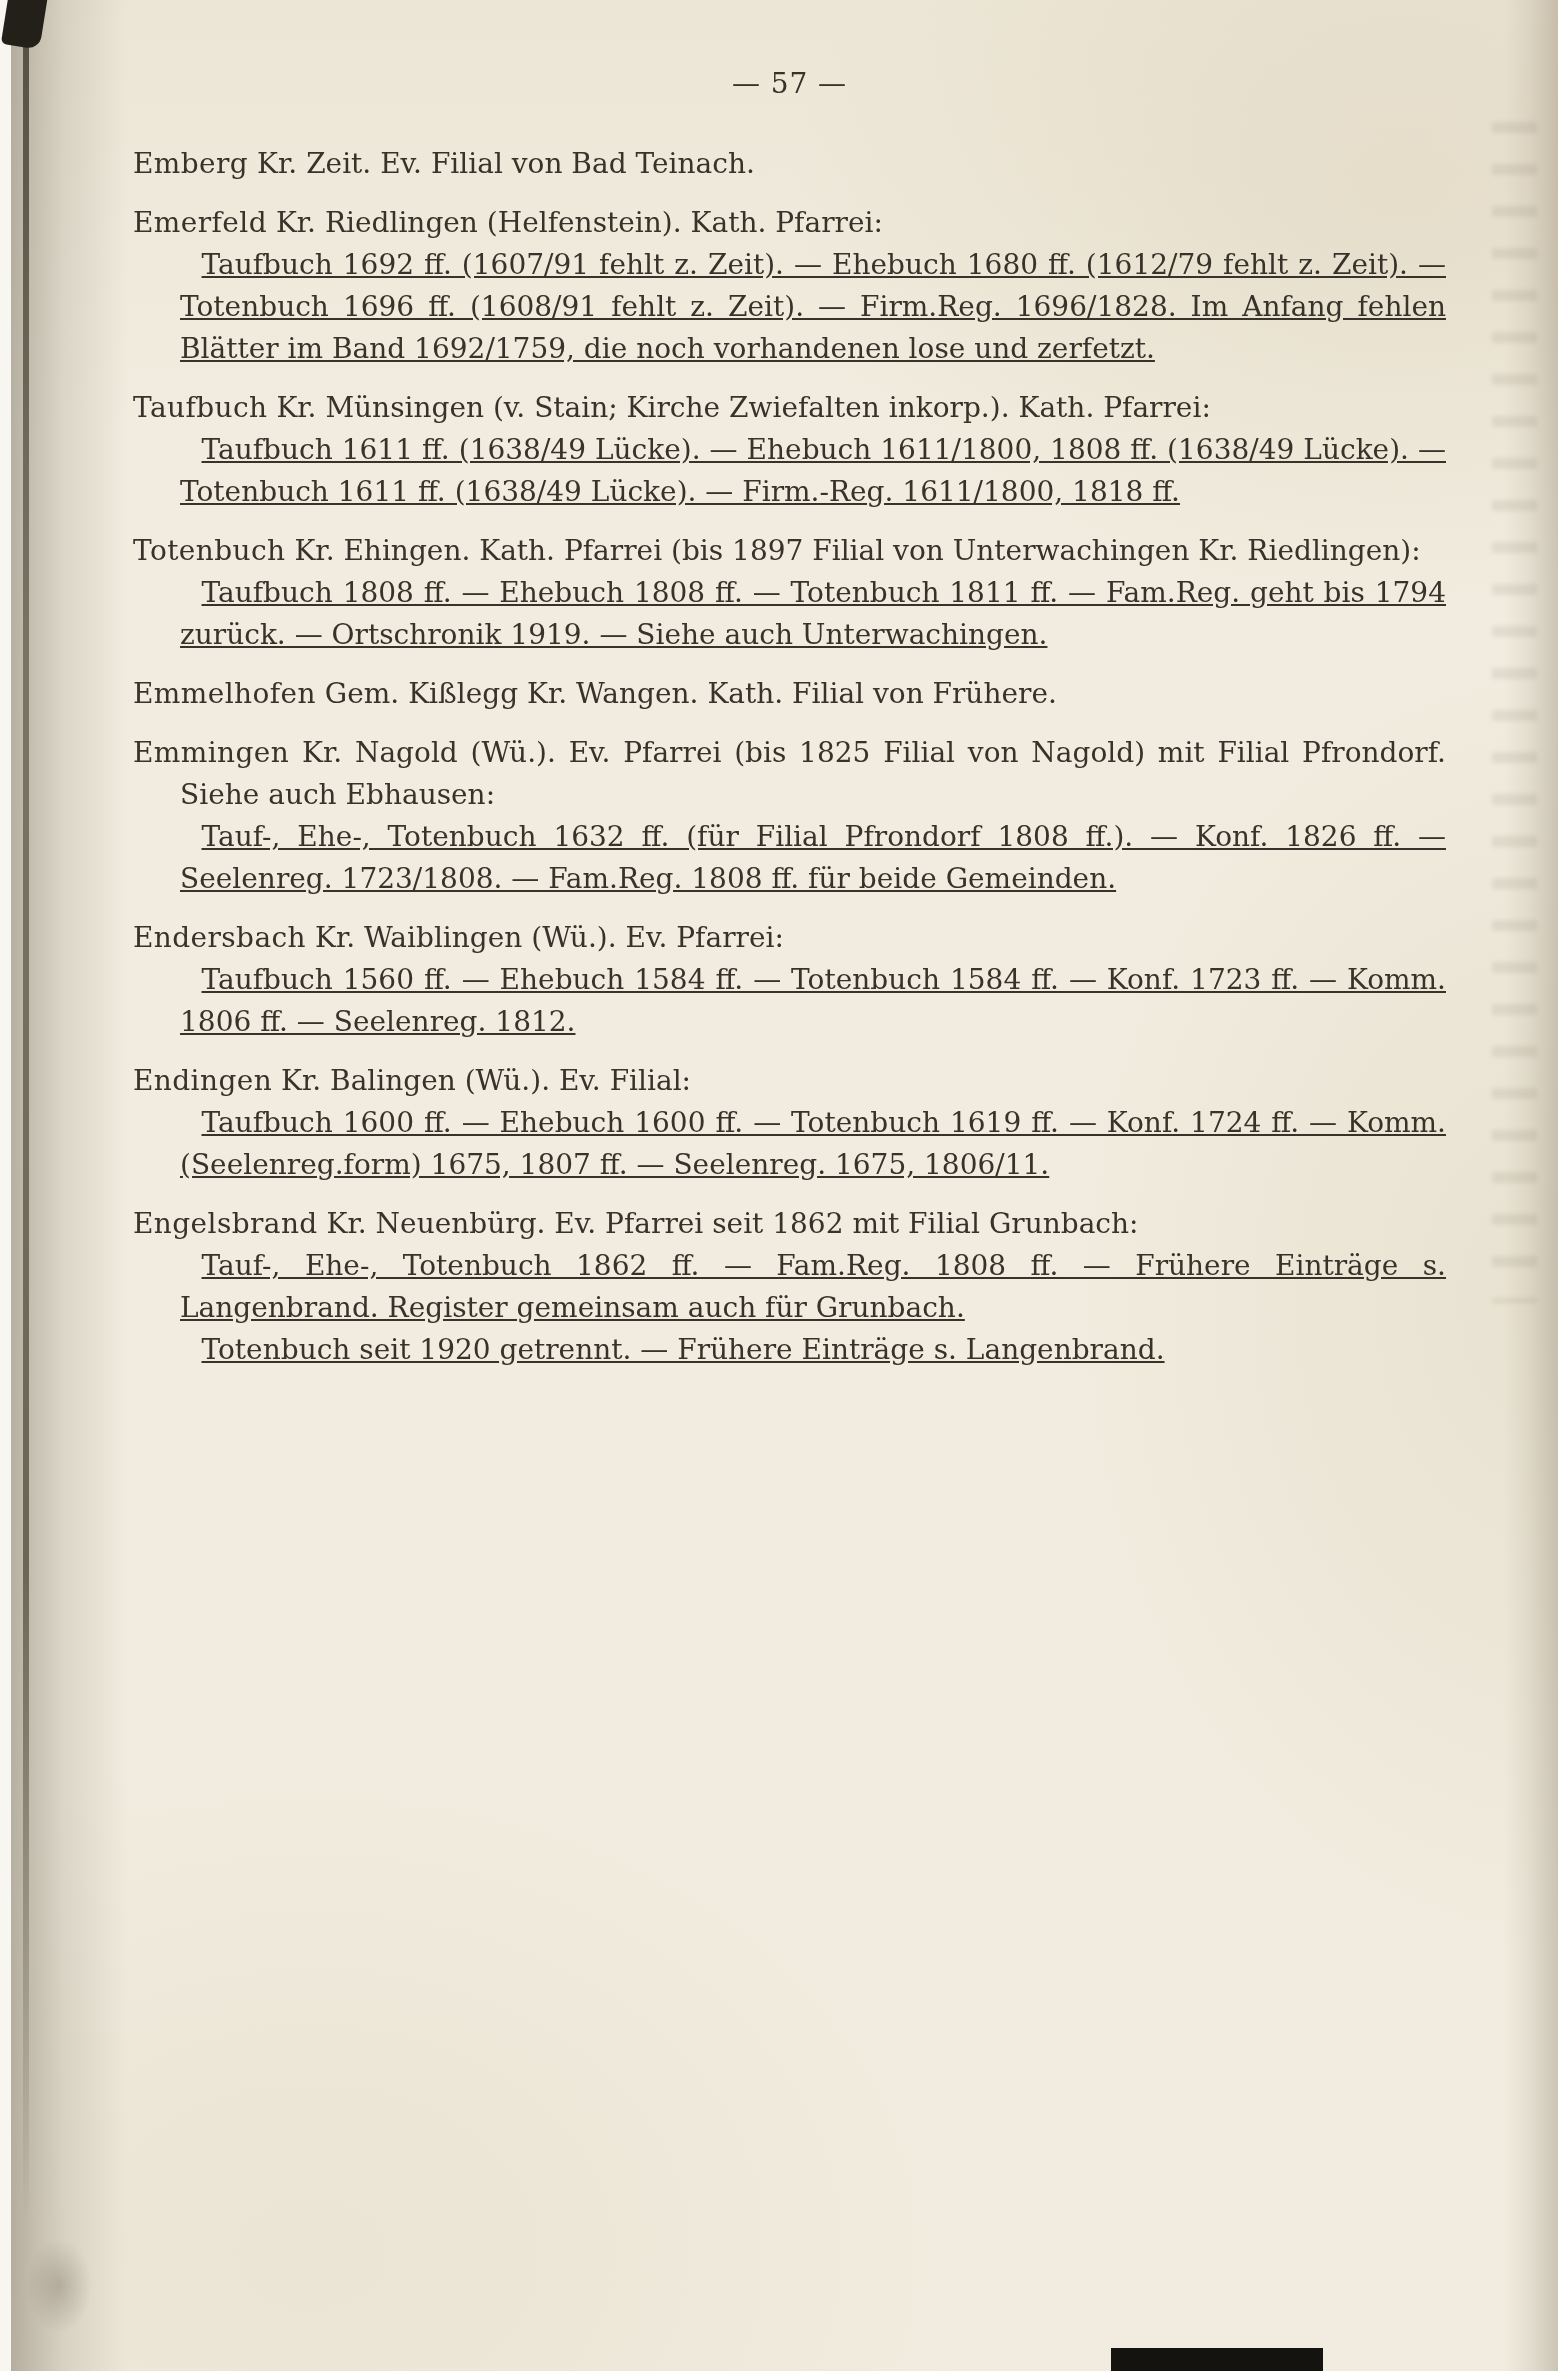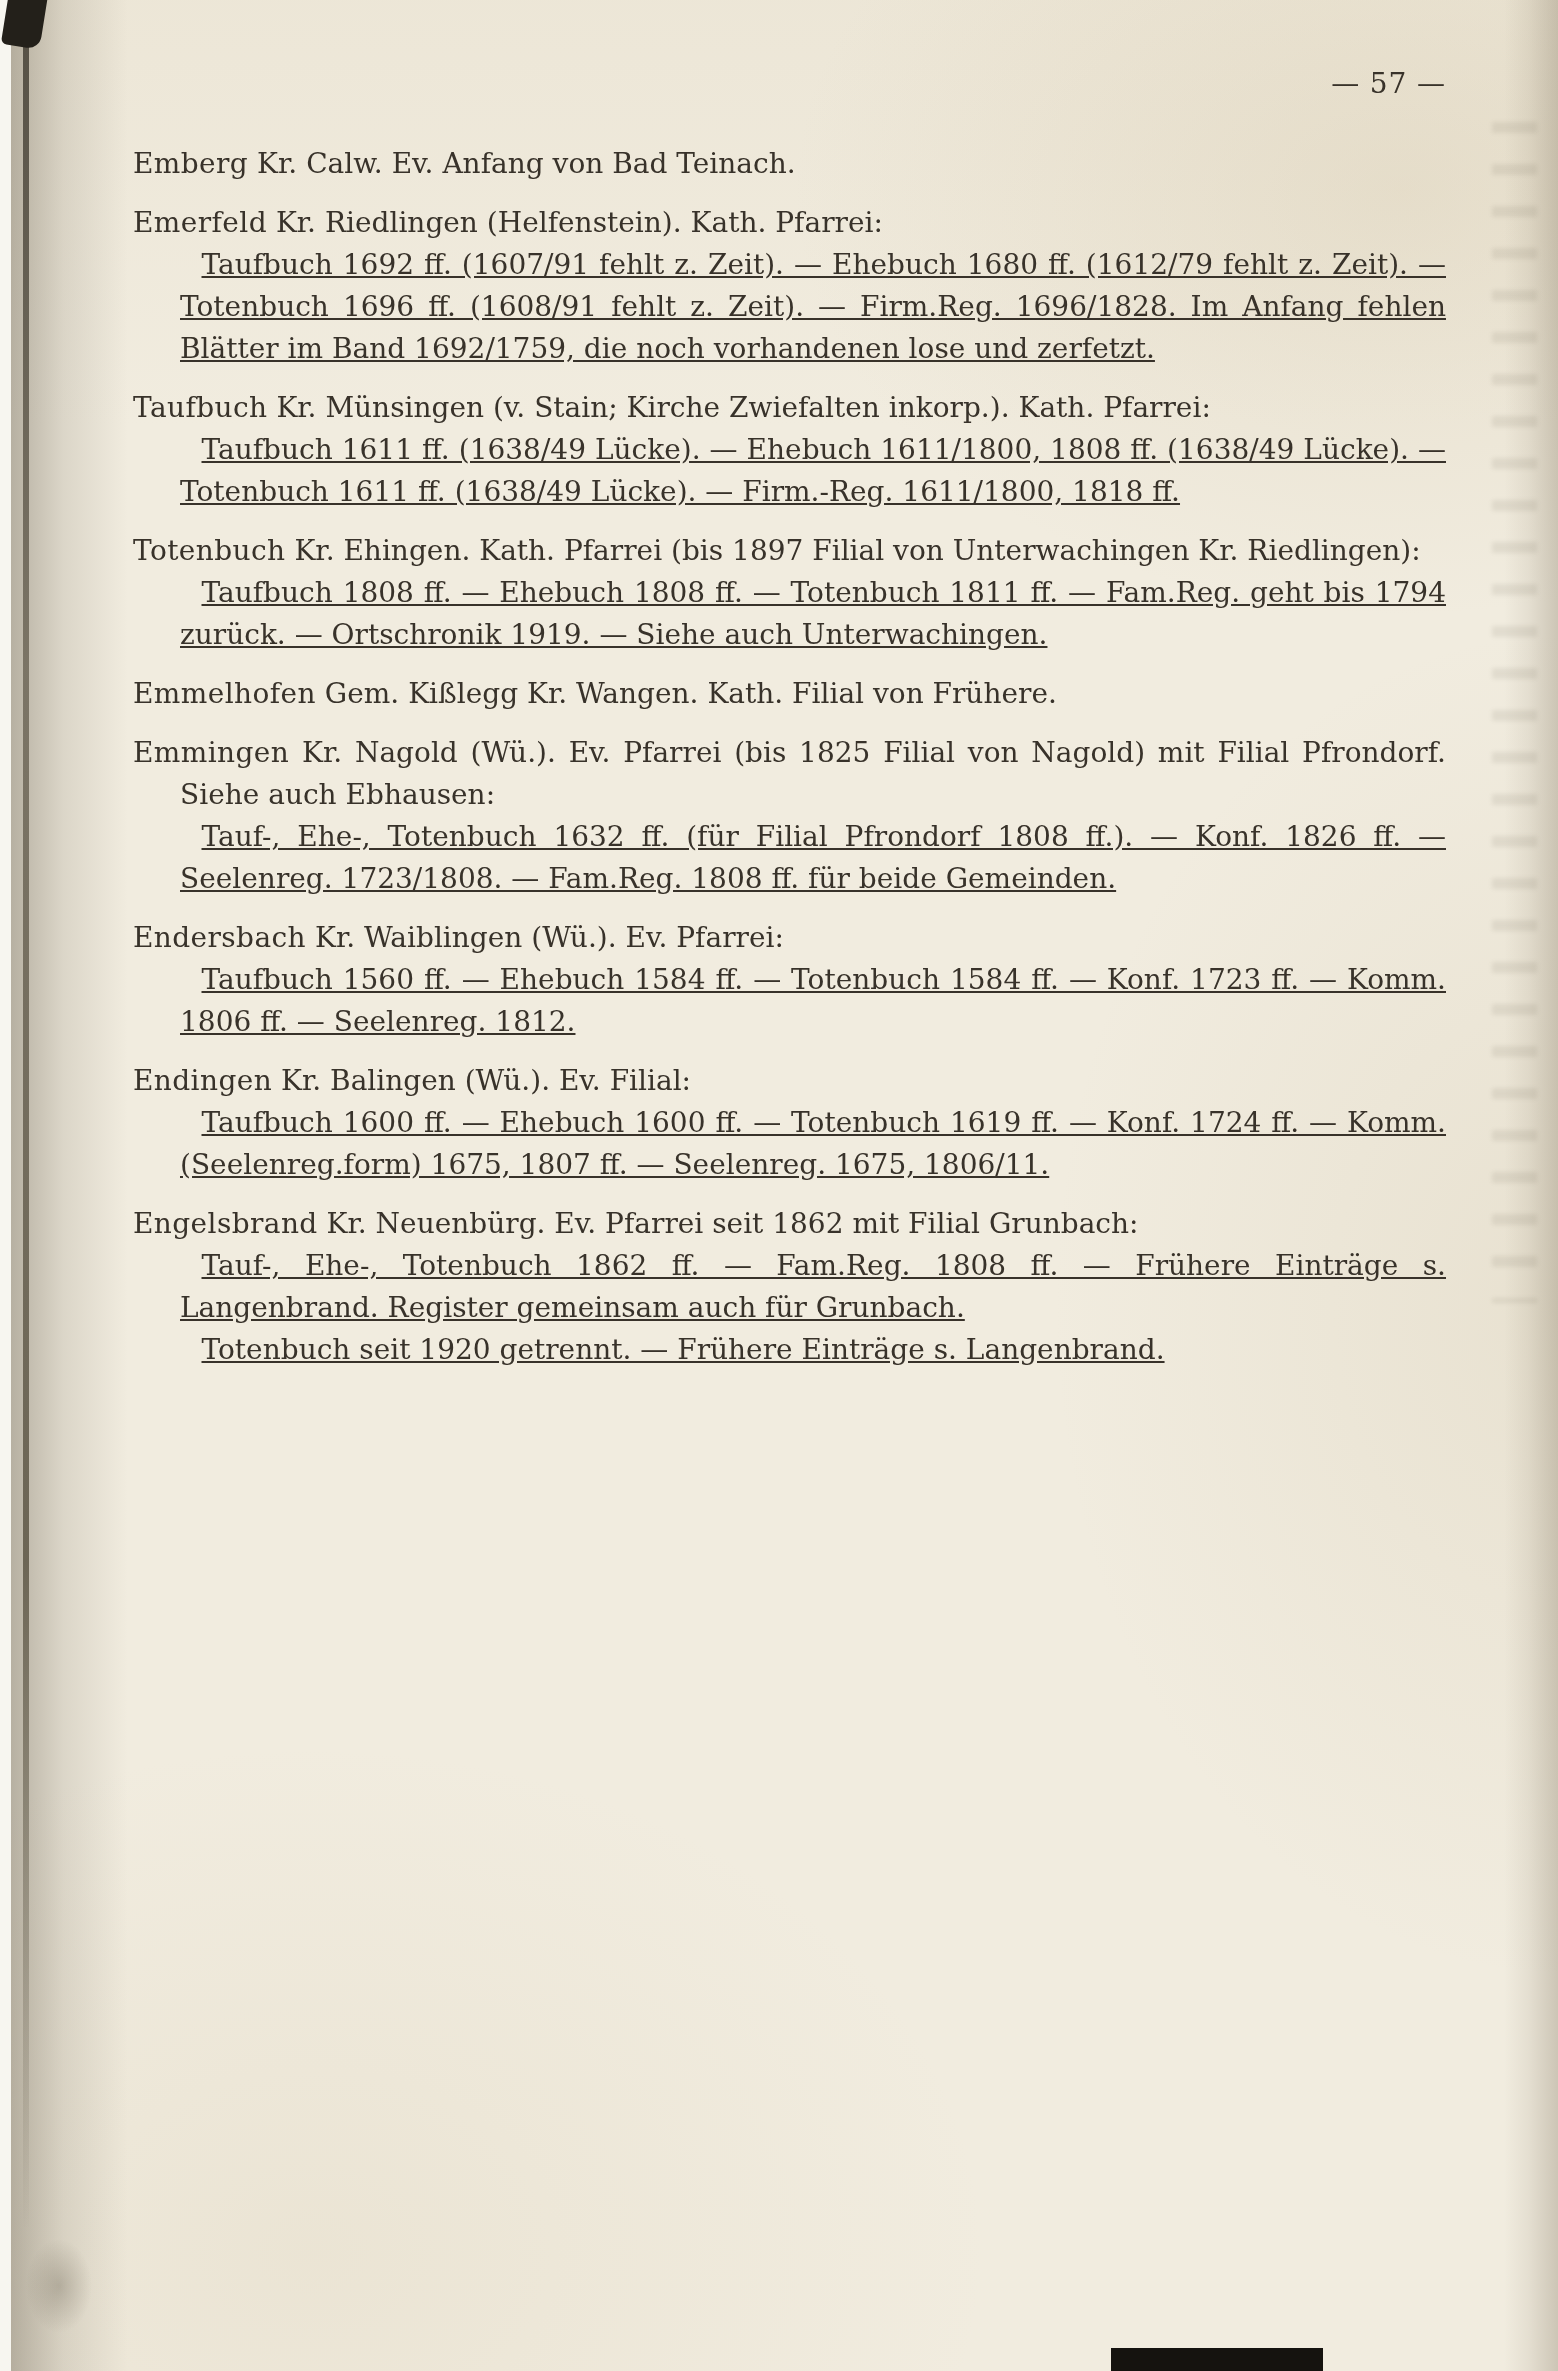--- a/index.html
+++ b/index.html
@@ -48,21 +48,21 @@
   }
   .smudge-left-bottom {
     position: absolute; z-index: 1; left: 26px; top: 2239px; width: 66px; height: 94px;
     background: radial-gradient(closest-side, rgba(90,82,66,0.28), rgba(90,82,66,0));
   }
   .bottom-mark { position: absolute; z-index: 4; left: 1111px; top: 2348px; width: 212px; height: 23.4px; background: #15130f; }
 
   
   .content { position: absolute; z-index: 2; left: 133px; right: 112px; top: 66px; }
   .page-header {
-    text-align: right; font-size: 28px; line-height: 36px;
+    text-align: center; font-size: 28px; line-height: 36px;
     margin: 0 0 41px 0; letter-spacing: 0.9px;
   }
   .entry { font-size: 28px; line-height: 42px; text-align: justify; margin: 0 0 17px 0; }
   .entry p { margin: 0; }
   p.head { padding-left: 47px; text-indent: -47px; }
   .hw { font-weight: 400; letter-spacing: 0.4px; }
   p.detail { padding-left: 47px; text-indent: 21.5px; text-decoration: underline; }
 </style>
 </head>
 <body>
@@ -75,21 +75,21 @@
 <div class="edge-white-left"></div>
 <div class="binding-line"></div>
 <div class="corner-mark"></div>
 <div class="bottom-mark"></div>
 
 <div class="content">
 
   <p class="page-header">—  57  —</p>
 
   <div class="entry">
-    <p class="head"><b class="hw">Emberg</b> <span>Kr. Calw. Ev. Anfang von Bad Teinach.</span></p>
+    <p class="head"><b class="hw">Emberg</b> <span>Kr. Zeit. Ev. Filial von Bad Teinach.</span></p>
   </div>
 
   <div class="entry">
     <p class="head"><b class="hw">Emerfeld</b> <span>Kr. Riedlingen (Helfenstein). Kath. Pfarrei:</span></p>
     <p class="detail">Taufbuch 1692 ff. (1607/91 fehlt z. Zeit). — Ehebuch 1680 ff. (1612/79 fehlt z. Zeit). — Totenbuch 1696 ff. (1608/91 fehlt z. Zeit). — Firm.Reg. 1696/1828. Im Anfang fehlen Blätter im Band 1692/1759, die noch vorhandenen lose und zerfetzt.</p>
   </div>
 
   <div class="entry">
     <p class="head"><b class="hw">Taufbuch</b> <span>Kr. Münsingen (v. Stain; Kirche Zwiefalten inkorp.). Kath. Pfarrei:</span></p>
     <p class="detail">Taufbuch 1611 ff. (1638/49 Lücke). — Ehebuch 1611/1800, 1808 ff. (1638/49 Lücke). — Totenbuch 1611 ff. (1638/49 Lücke). — Firm.-Reg. 1611/1800, 1818 ff.</p>

